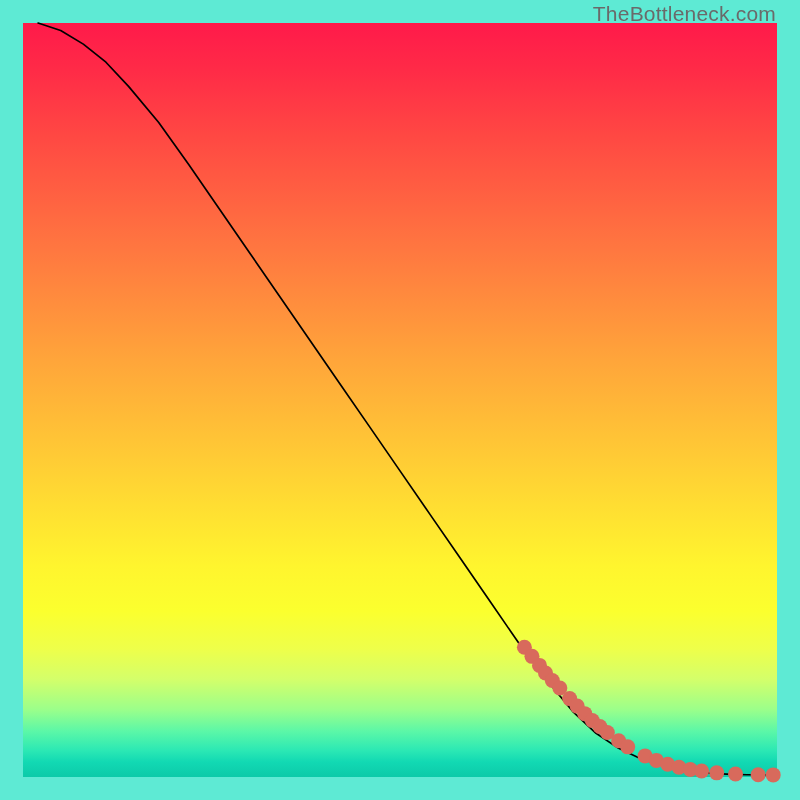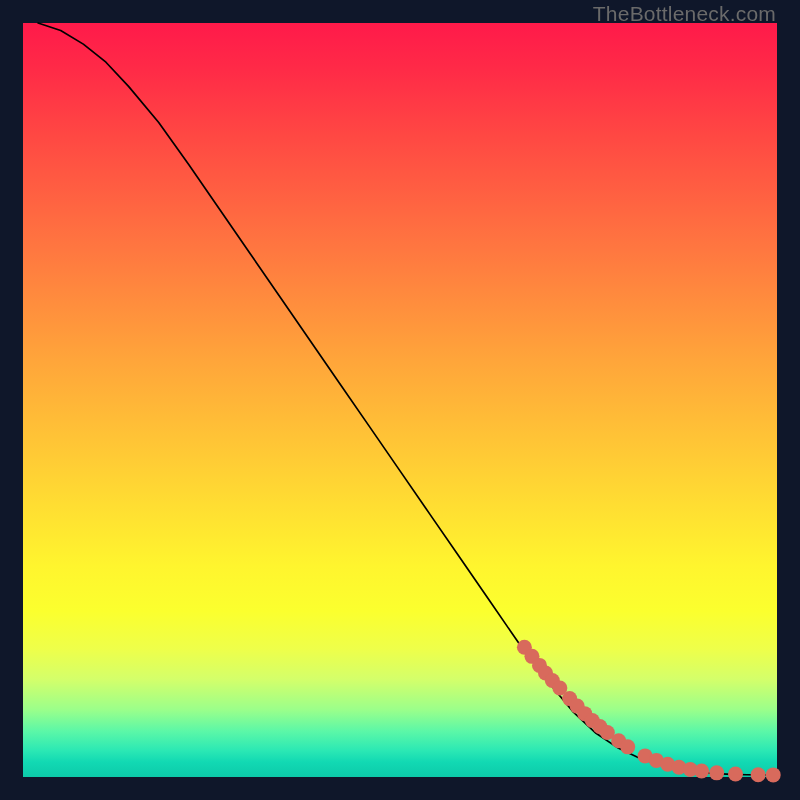--- a/index.html
+++ b/index.html
@@ -1,21 +1,21 @@
 <!DOCTYPE html>
 <html><head>
 <meta charset="utf-8">
 <style>
   * { margin: 0; padding: 0; box-sizing: border-box; }
   html, body { width: 800px; height: 800px; overflow: hidden; background: #000; }
   .stage {
     position: relative;
     width: 800px;
     height: 800px;
-    background: #0f172a;
+    background: #5eead4;
   }
   .plot-area {
     position: absolute;
     left: 23px;
     top: 23px;
     width: 754px;
     height: 754px;
     background: linear-gradient(to bottom,
       #ff1a4a 0%,
       #ff2a47 6%,

